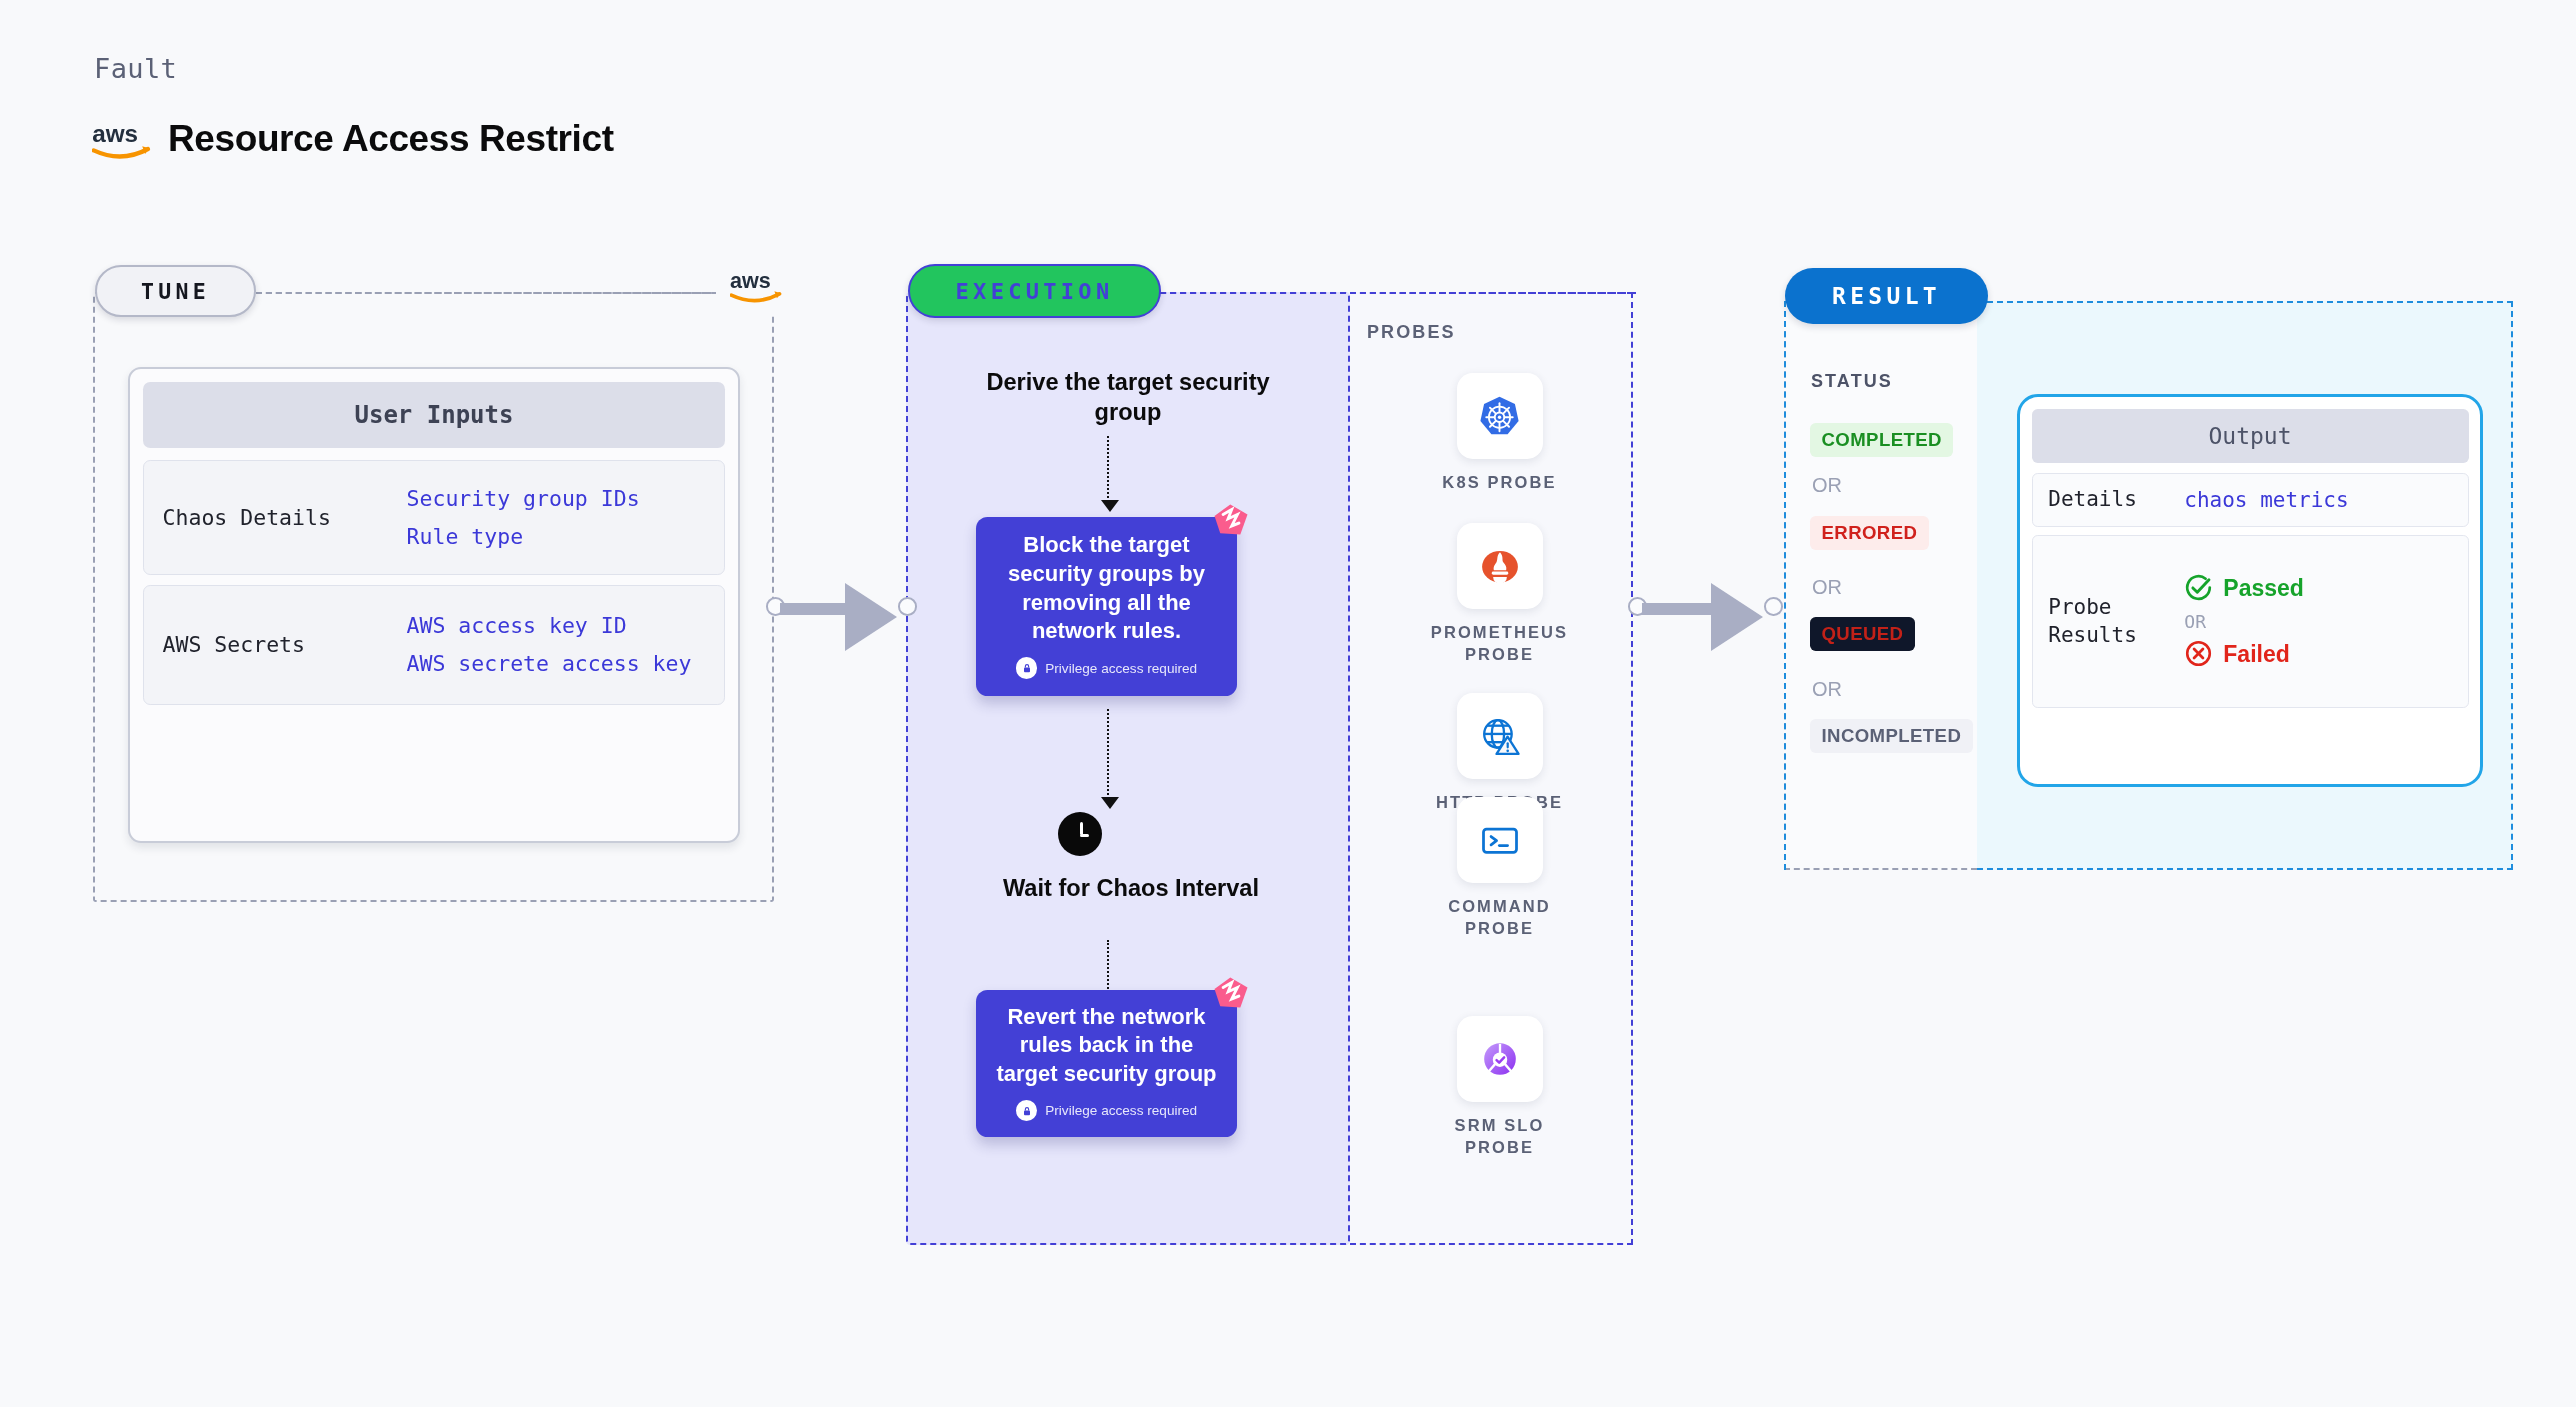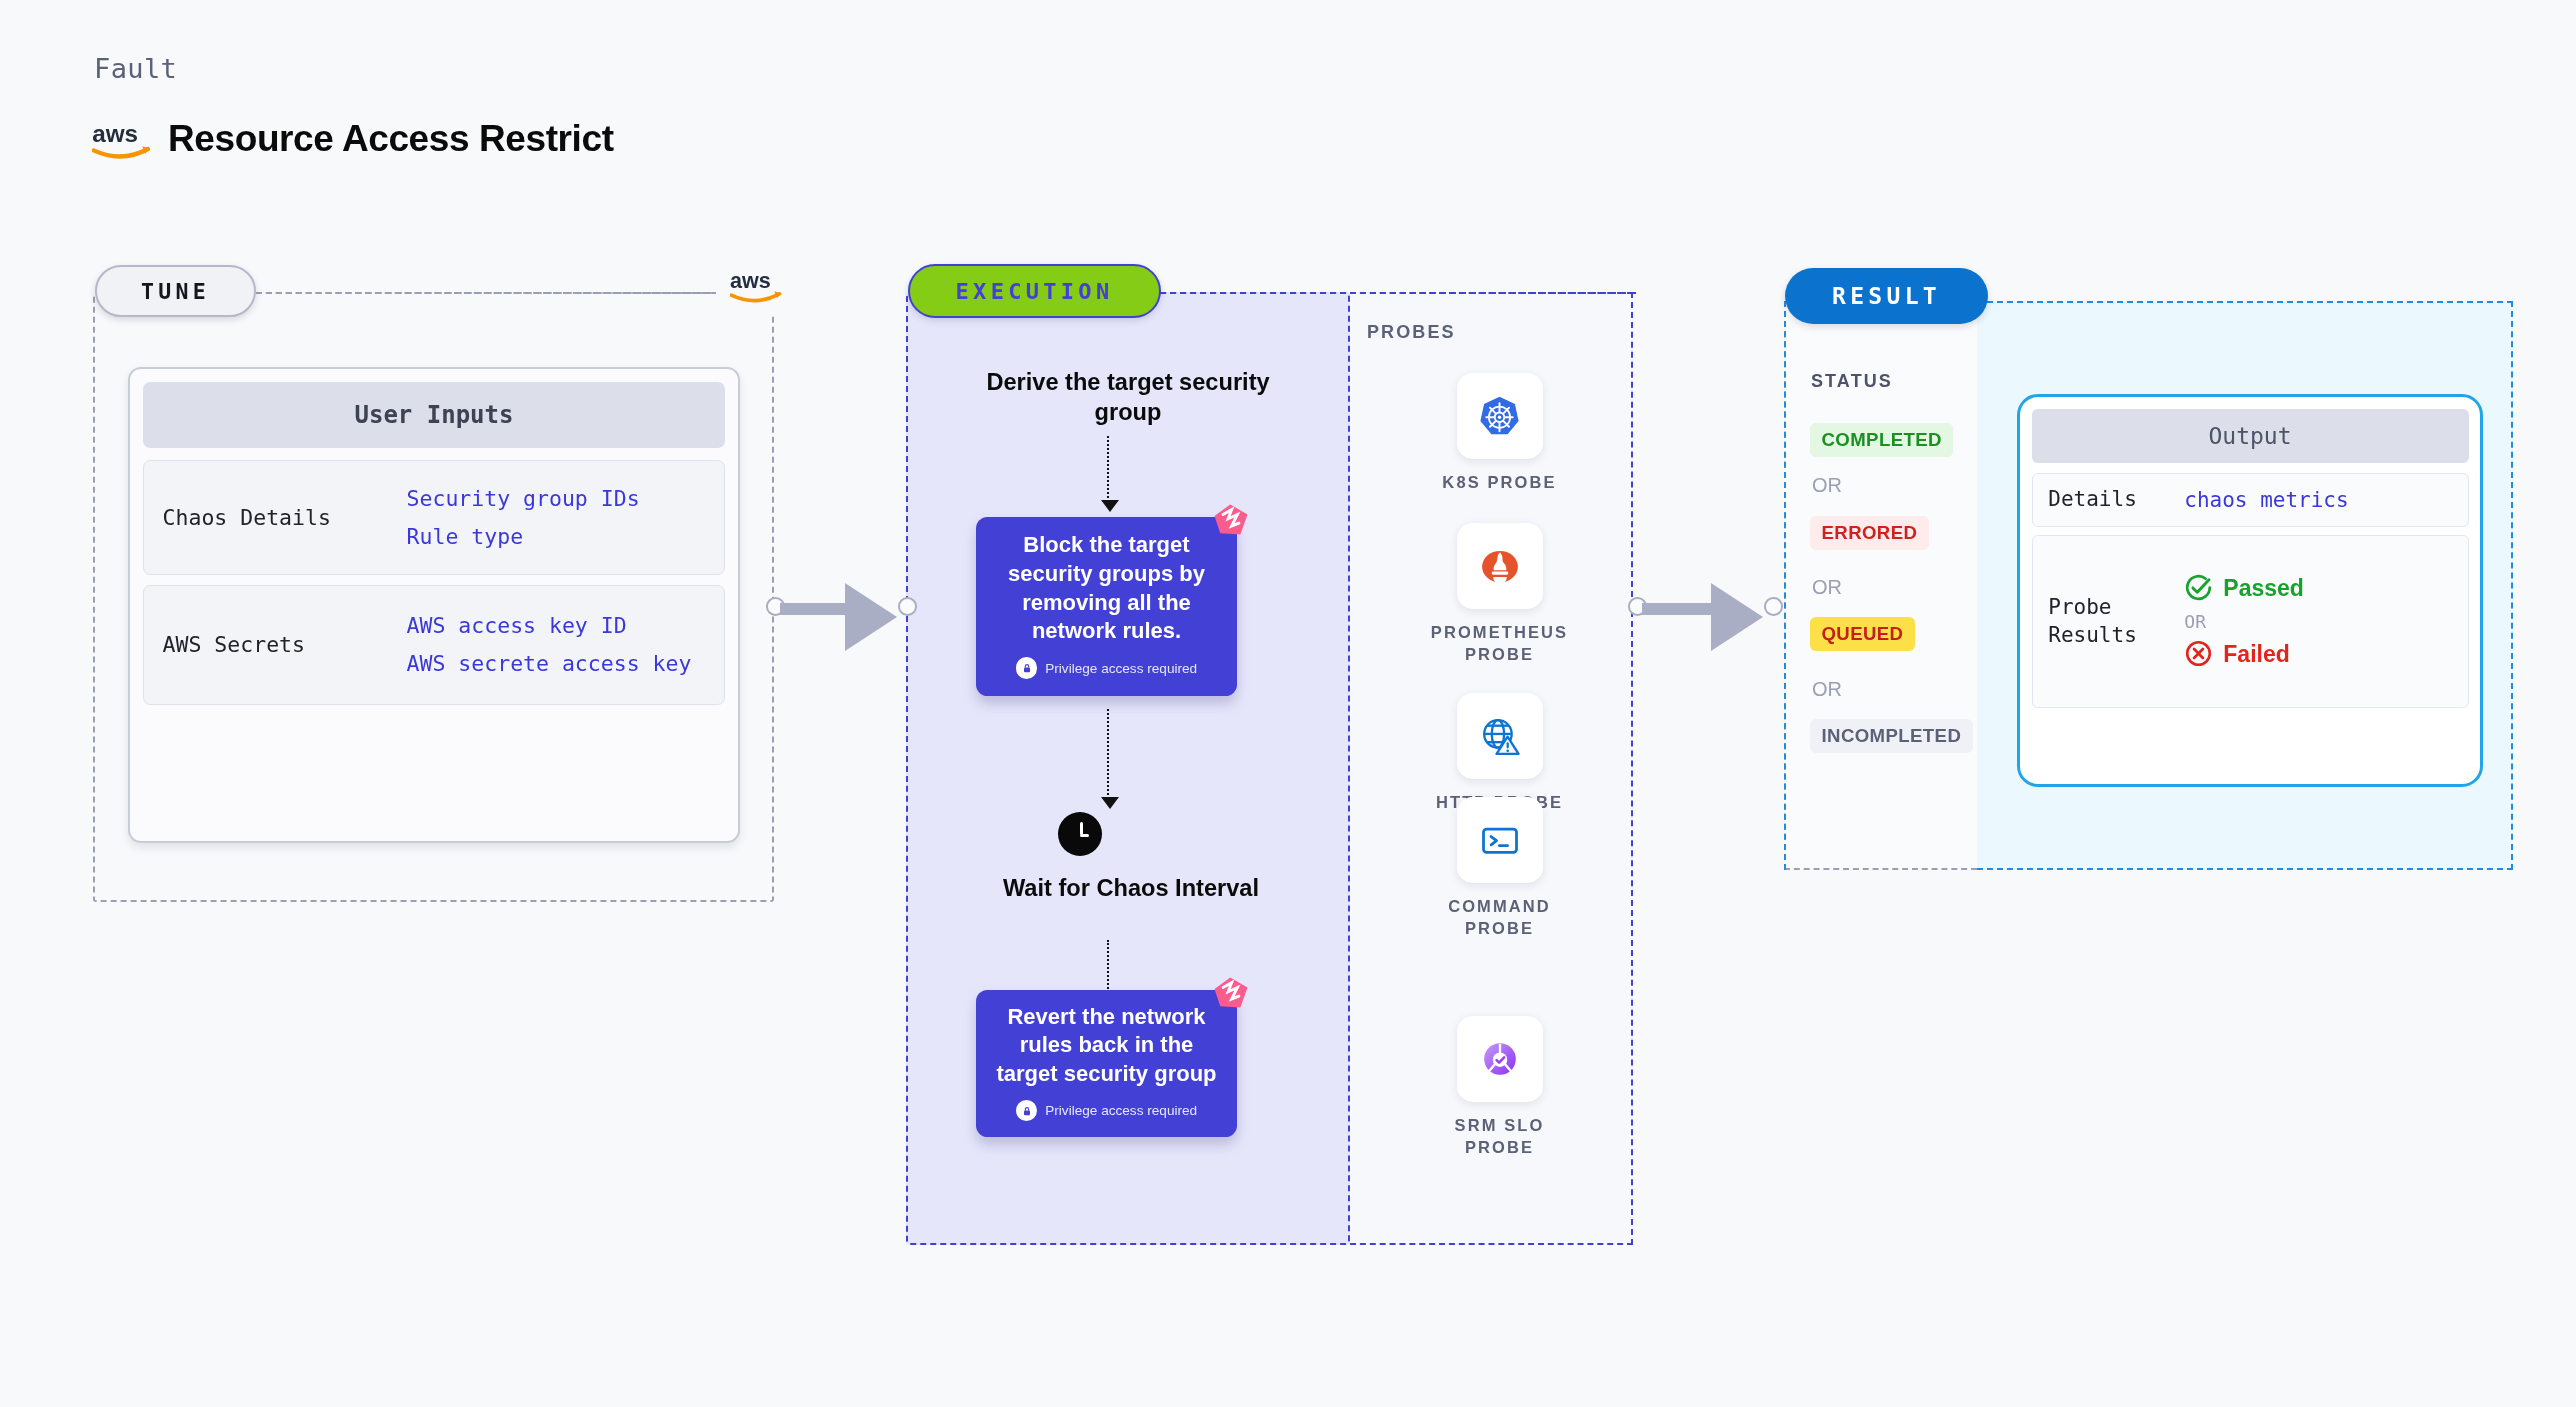--- a/index.html
+++ b/index.html
@@ -114,21 +114,21 @@
     background: #e6e6fb;
   }
   #probes-panel {
     position: absolute; left: 1350px; top: 292px;
     width: 283px; height: 953px;
     border: 2.9px dashed #4340d6; border-left: none;
     background: #f7f8fc;
   }
   #exec-badge {
     left: 908px; top: 264px; width: 253px; height: 54px;
-    background: #84cc16; border: 2.9px solid #4340d6; color: #4340d6;
+    background: #22c55e; border: 2.9px solid #4340d6; color: #4340d6;
     font-size: 22px;
   }
   .exec-dash-line {
     position: absolute; left: 1160px; top: 292px; width: 476px; height: 0;
     border-top: 2.9px dashed #4340d6; z-index: 5;
   }
 
   .flow-head {
     position: absolute; left: 963px; top: 367px; width: 330px;
     text-align: center; font-size: 23.6px; font-weight: 700;
@@ -485,21 +485,21 @@
   <div id="result-blue-panel"></div>
   <div class="result-left-blue"></div>
   <div class="stage-badge" id="result-badge">RESULT</div>
 
   <div class="status-title">STATUS</div>
 
   <div class="status-chip" style="top:423px; background:#e3f7e3; color:#1a8f22;">COMPLETED</div>
   <div class="or-text" style="top:474px;">OR</div>
   <div class="status-chip" style="top:516px; background:#fdeceb; color:#d0211c;">ERRORED</div>
   <div class="or-text" style="top:576px;">OR</div>
-  <div class="status-chip" style="top:617px; background:#fde047; color:#c32118;text-align:center;">QUEUED</div>
+  <div class="status-chip" style="top:617px; background:#0f172a; color:#c32118;text-align:center;">QUEUED</div>
   <div class="or-text" style="top:678px;">OR</div>
   <div class="status-chip" style="top:719px; background:#f0f1f6; color:#5b6176;">INCOMPLETED</div>
 
   <div class="output-card">
     <div class="out-header">Output</div>
 
     <div class="out-row m">
       <div class="out-key">Details</div>
       <div class="out-val-metrics">chaos metrics</div>
     </div>

